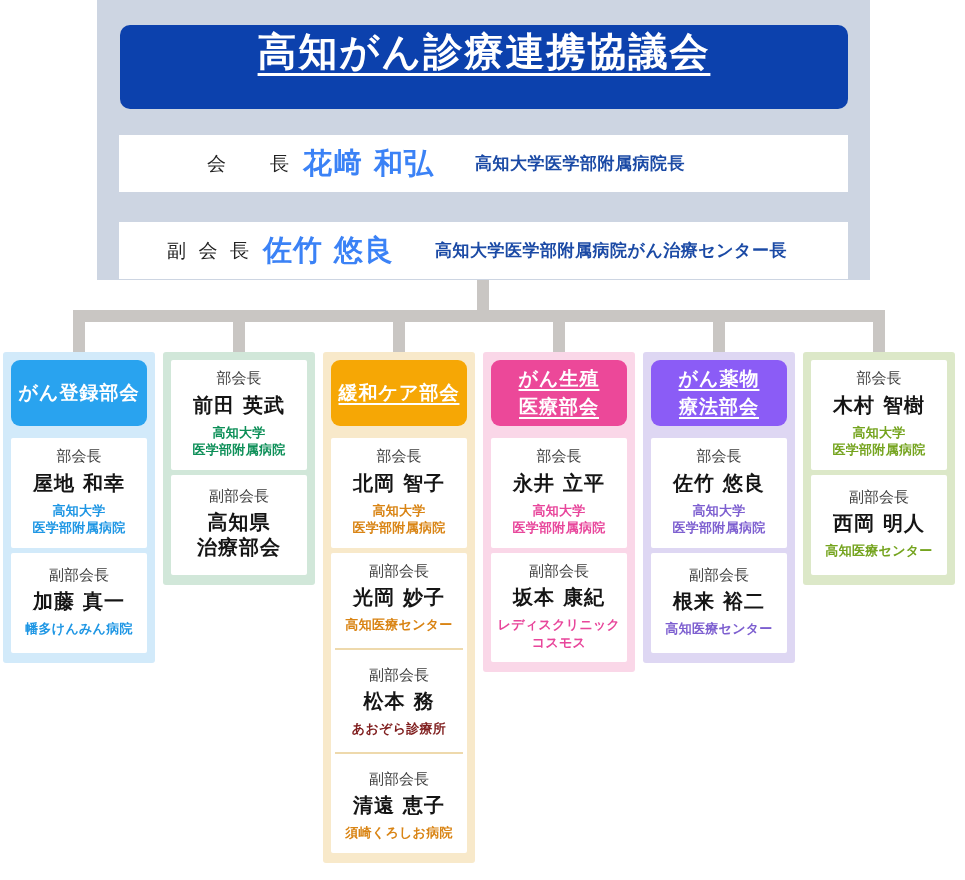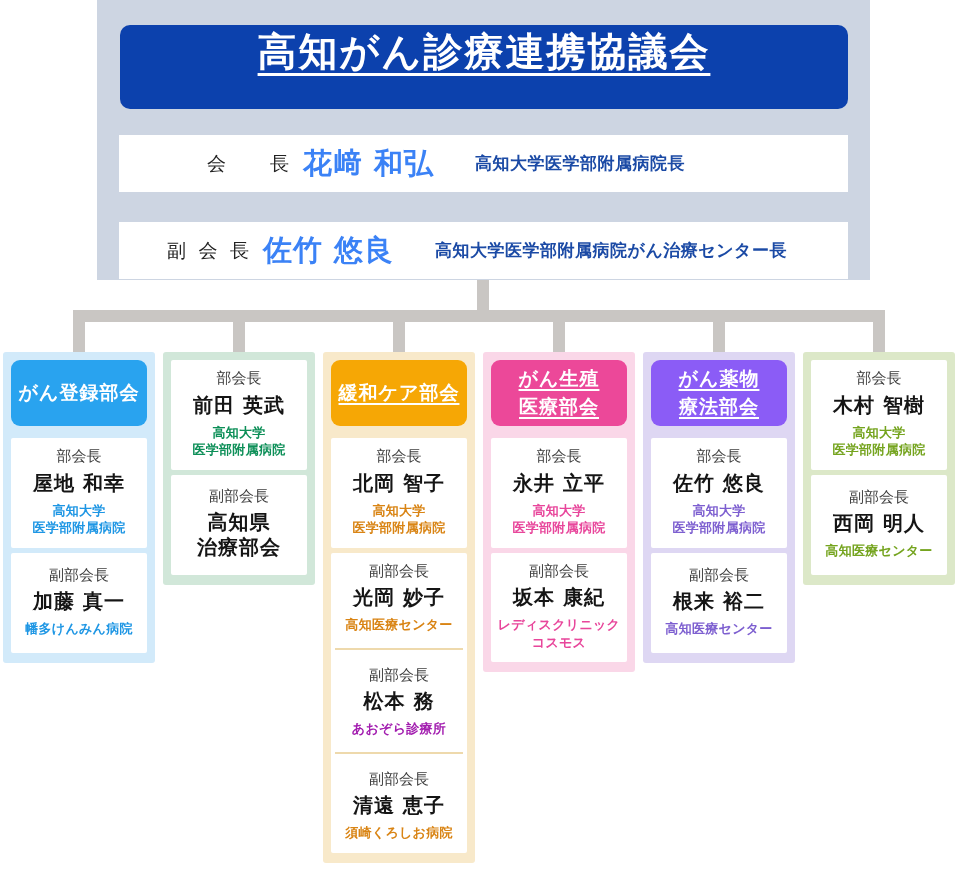--- a/index.html
+++ b/index.html
@@ -164,21 +164,21 @@
           </div>
           <div class="org" style="color: rgb(217, 132, 20);">
             <span>高知医療センター</span>
           </div>
         </div>
         <div class="entry" style="border-top-color: rgb(238, 217, 172);">
           <div class="role">副部会長</div>
           <div class="name">
             <span>松本 務</span>
           </div>
-          <div class="org" style="color: #a21caf;">
+          <div class="org" style="color: #7f1d1d;">
             <span>あおぞら診療所</span>
           </div>
         </div>
         <div class="entry" style="border-top-color: rgb(238, 217, 172);">
           <div class="role">副部会長</div>
           <div class="name">
             <span>清遠 恵子</span>
           </div>
           <div class="org" style="color: rgb(217, 132, 20);">
             <span>須崎くろしお病院</span>

